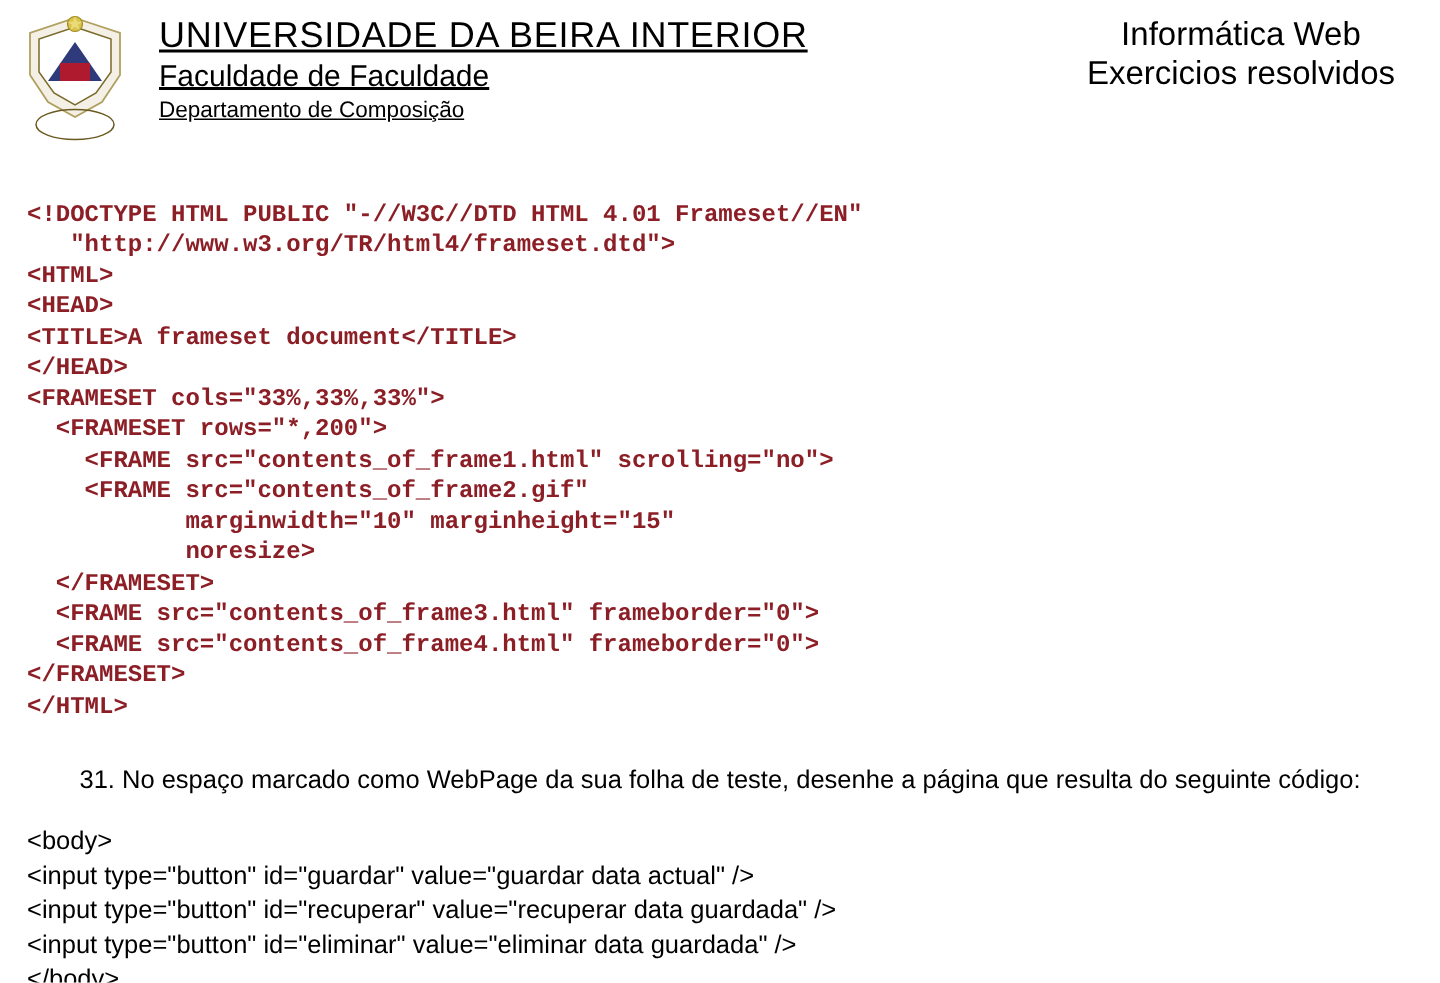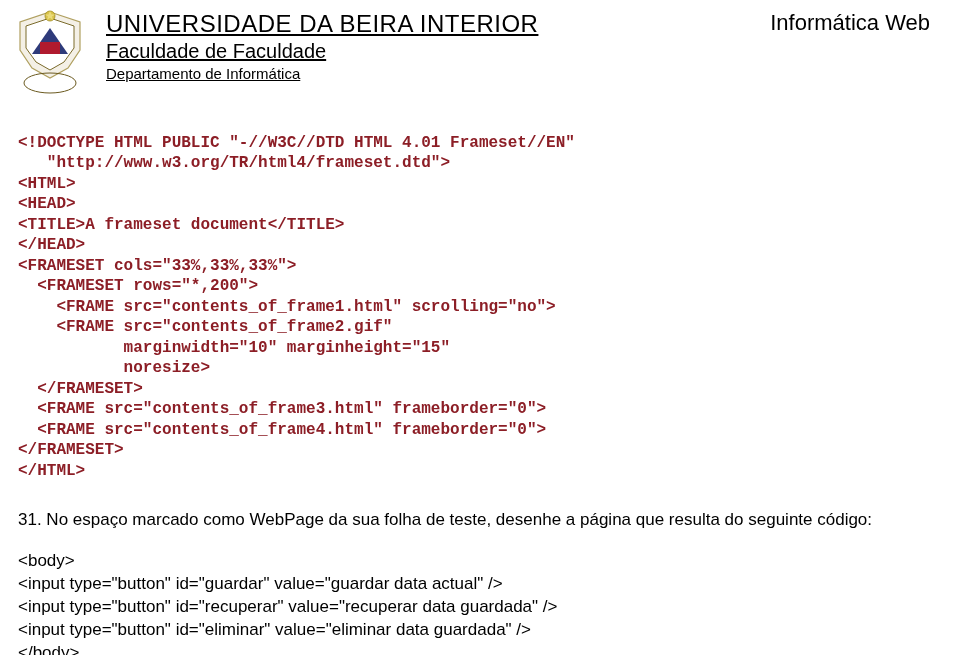--- a/index.html
+++ b/index.html
@@ -58,20 +58,21 @@
     font-size: 16px;
     font-weight: bold;
     color: #8c1e26;
     line-height: 1.28;
     white-space: pre;
   }
   .question {
     margin: 28px 18px 0 18px;
     font-size: 17px;
     line-height: 1.35;
+    text-align: center;
   }
   .snippet {
     margin: 18px 18px 0 18px;
     font-family: Arial, Helvetica, sans-serif;
     font-size: 17px;
     line-height: 1.35;
     white-space: pre;
   }
 </style>
 </head>
@@ -85,24 +86,25 @@
       <path d="M22 46 L40 20 L58 46 Z" fill="#2e3a7a"></path>
       <rect x="30" y="34" width="20" height="12" fill="#b01a2e"></rect>
       <circle cx="40" cy="8" r="5" fill="#d9c34a" stroke="#a08a20" stroke-width="0.8"></circle>
       <path d="M40 3 L41.5 6.5 L45 6.5 L42 8.5 L43 12 L40 9.8 L37 12 L38 8.5 L35 6.5 L38.5 6.5 Z" fill="#eadb7a"></path>
       <ellipse cx="40" cy="75" rx="26" ry="10" fill="none" stroke="#6b5a20" stroke-width="1"></ellipse>
     </svg>
   </div>
   <div class="hdr-left">
     <div class="uni">UNIVERSIDADE DA BEIRA INTERIOR</div>
     <div class="fac">Faculdade de Faculdade</div>
-    <div class="dep">Departamento de Informática</div>
+    <div class="dep">Departamento de Composição</div>
   </div>
   <div class="hdr-right">
     <div class="line1">Informática Web</div>
+    <div class="line2">Exercicios resolvidos</div>
   </div>
 </div>
 
 <div class="code-block"><span>&lt;!DOCTYPE HTML PUBLIC "-//W3C//DTD HTML 4.01 Frameset//EN"</span>
 <span>   "http://www.w3.org/TR/html4/frameset.dtd"&gt;</span>
 <span>&lt;HTML&gt;</span>
 <span>&lt;HEAD&gt;</span>
 <span>&lt;TITLE&gt;A frameset document&lt;/TITLE&gt;</span>
 <span>&lt;/HEAD&gt;</span>
 <span>&lt;FRAMESET cols="33%,33%,33%"&gt;</span>

